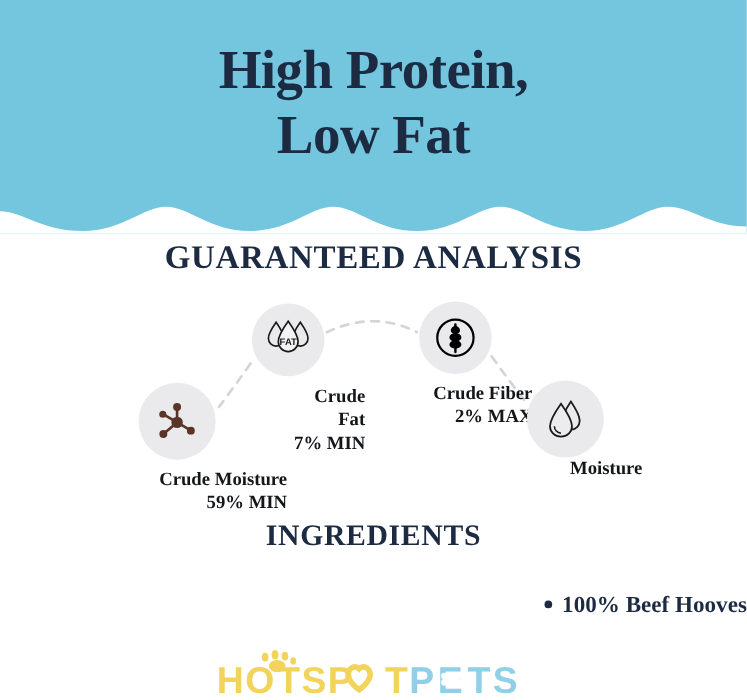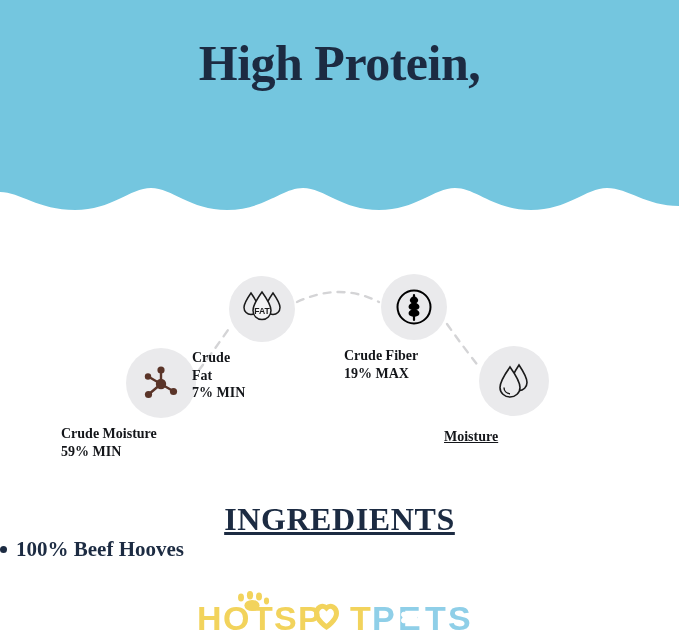--- a/index.html
+++ b/index.html
@@ -59,21 +59,21 @@
     left: 0;
     width: 679px;
     text-align: center;
     color: #1c2b42;
     font-family: "Liberation Serif", serif;
     font-weight: bold;
     font-size: 30px;
     letter-spacing: 0.6px;
   }
   #ga-heading { top: 218px; }
-  #ing-heading { top: 501px; font-size: 32px; text-decoration: underline; }
+  #ing-heading { top: 471px; font-size: 27px; }
 
   
   .analysis-area {
     position: absolute;
     left: 0;
     top: 258px;
     width: 679px;
     height: 220px;
   }
   .connector-svg {
@@ -89,52 +89,52 @@
   .nutrient-circle {
     position: absolute;
     border-radius: 50%;
     background: #eaeaec;
     display: flex;
     align-items: center;
     justify-content: center;
   }
   .nutrient-label {
     position: absolute;
-    text-align: left;
+    text-align: right;
     color: #14161a;
     font-family: "Liberation Serif", serif;
     font-weight: bold;
-    font-size: 14px;
+    font-size: 17px;
     line-height: 1.25;
     white-space: nowrap;
   }
   .nutrient-label .val {
     display: block;
   }
 
   
   #circle-protein  { left: 126px; top: 90px;  width: 70px; height: 70px; }
   #label-protein   { left: 61px;  top: 167px; width: 200px; }
 
   #circle-fat      { left: 229px; top: 18px;  width: 66px; height: 66px; }
   #label-fat       { left: 192px; top: 91px;  width: 140px; }
 
   #circle-fiber    { left: 381px; top: 16px;  width: 66px; height: 66px; }
   #label-fiber     { left: 344px; top: 89px;  width: 140px; }
 
   #circle-moisture { left: 479px; top: 88px;  width: 70px; height: 70px; }
-  #label-moisture  { left: 444px; top: 170px; width: 140px; text-decoration: underline; }
+  #label-moisture  { left: 444px; top: 157px; width: 140px; }
 
   
   .ingredient-list {
     position: absolute;
     left: 0;
     top: 537px;
     width: 679px;
-    text-align: left;
+    text-align: right;
     color: #1c2b42;
     font-family: "Liberation Serif", serif;
     font-weight: bold;
     font-size: 21px;
   }
   .ingredient-item .bullet {
     display: inline-block;
     width: 7px;
     height: 7px;
     border-radius: 50%;
@@ -159,36 +159,38 @@
   .logo-svg { display: block; }
 </style>
 </head>
 <body>
 
 <div class="page">
 
   <div class="header-banner">
     <div class="header-title">
       <span class="line">High Protein,</span>
+      <span class="line">Low Fat</span>
     </div>
     <svg class="wave-svg" viewBox="0 0 679 36" preserveAspectRatio="none">
       <path d="M0,16
                C 20,16 38,34 75,34
                C 112,34 130,12 151,12
                C 172,12 190,34 227,34
                C 264,34 282,12 303,12
                C 324,12 342,34 379,34
                C 416,34 434,12 455,12
                C 476,12 494,34 531,34
                C 568,34 586,12 607,12
                C 628,12 646,30 679,30
                L 679,36 L 0,36 Z" fill="#ffffff"></path>
     </svg>
   </div>
 
+  <div class="section-heading" id="ga-heading">GUARANTEED ANALYSIS</div>
 
   <div class="analysis-area">
 
     <svg class="connector-svg" viewBox="0 0 679 220">
       <path d="M 199,112 Q 212,95 228,72" stroke="#d4d4d6" stroke-width="2.4" fill="none" stroke-dasharray="7 7" stroke-linecap="round"></path>
       <path d="M 297,44 Q 340,24 379,44" stroke="#d4d4d6" stroke-width="2.4" fill="none" stroke-dasharray="7 7" stroke-linecap="round"></path>
       <path d="M 447,66 Q 464,90 480,110" stroke="#d4d4d6" stroke-width="2.4" fill="none" stroke-dasharray="7 7" stroke-linecap="round"></path>
     </svg>
 
     <div class="nutrient">
@@ -238,21 +240,21 @@
           <g stroke="#000000" stroke-width="2" fill="#000000" stroke-linecap="round">
             <line x1="21" y1="9" x2="21" y2="34" stroke-width="2.2"></line>
             <path d="M21 11 C 17.5 12.5, 16 15.5, 21 17 C 26 15.5, 24.5 12.5, 21 11 Z"></path>
             <path d="M21 17.5 C 16 18.6, 14.2 22.2, 21 23.6 C 27.8 22.2, 26 18.6, 21 17.5 Z"></path>
             <path d="M21 24 C 16 25.1, 14.2 28.7, 21 30.1 C 27.8 28.7, 26 25.1, 21 24 Z"></path>
           </g>
         </svg>
       </div>
       <div class="nutrient-label" id="label-fiber">
         <span>Crude Fiber</span>
-        <span class="val">19% MAX</span>
+        <span class="val">2% MAX</span>
       </div>
     </div>
 
     <div class="nutrient">
       <div class="nutrient-circle" id="circle-moisture">
         <svg width="42" height="42" viewBox="0 0 42 42">
           <g fill="none" stroke="#1a1a1a" stroke-width="1.6">
             <path d="M26 5 C 26 5, 18 17, 18 22.5 C 18 27, 21.6 30.6, 26 30.6 C 30.4 30.6, 34 27, 34 22.5 C 34 17, 26 5, 26 5 Z"></path>
             <path d="M17 7 C 17 7, 7 21, 7 27.5 C 7 32.8, 11.5 37, 17 37 C 22.5 37, 27 32.8, 27 27.5 C 27 21, 17 7, 17 7 Z" fill="#ececee"></path>
             <path d="M11 27.5 C 11 31, 13.6 33.6, 17 33.8" stroke-width="1.4"></path>

